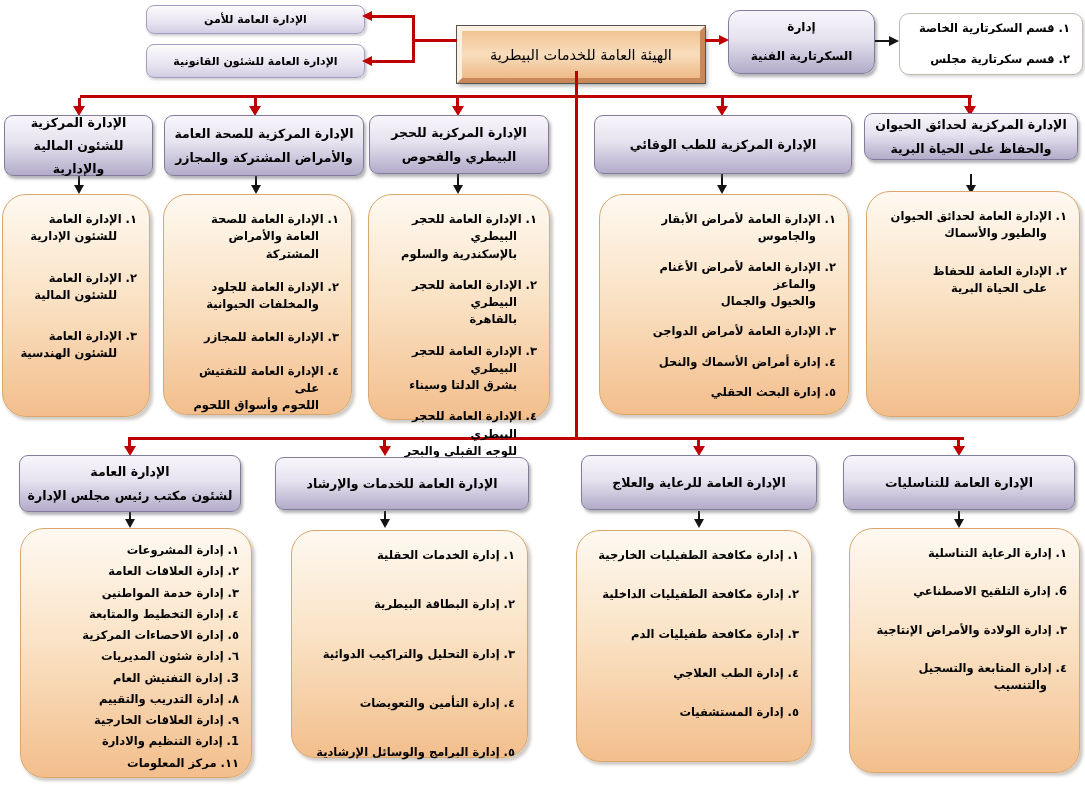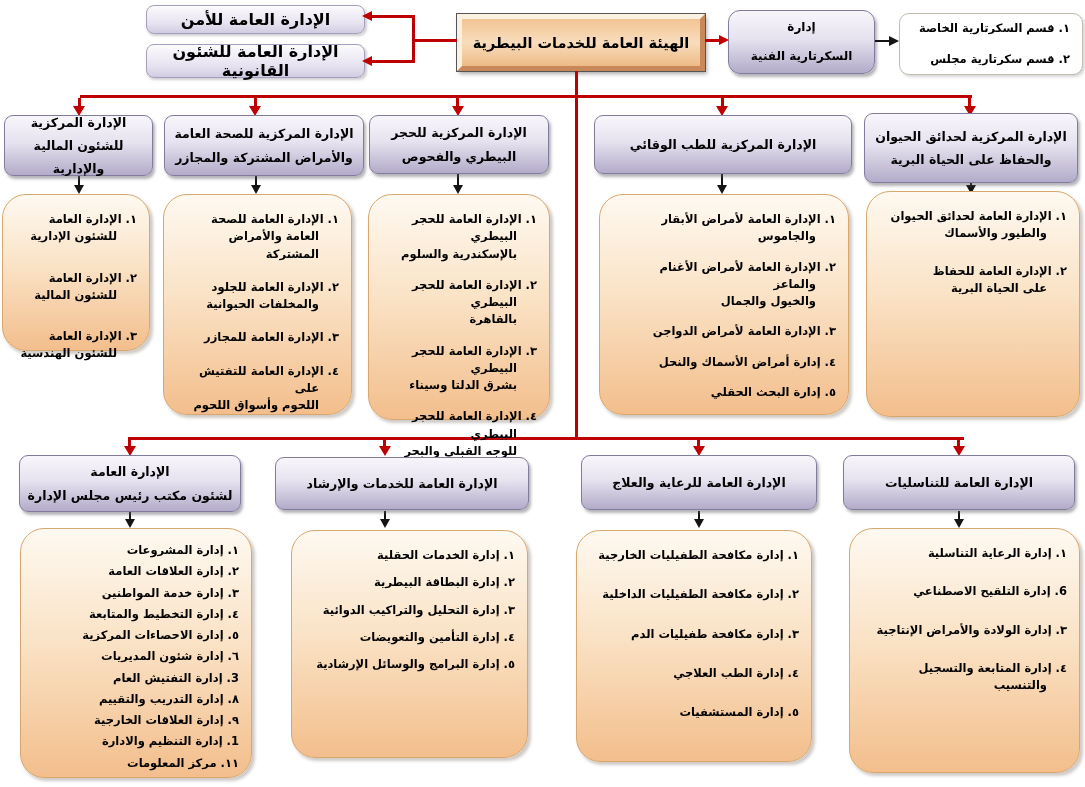--- a/index.html
+++ b/index.html
@@ -18,29 +18,29 @@
   .arr{border-top:5px solid transparent;border-bottom:5px solid transparent;border-left:10px solid #bf0000;}
   .arrk{border-top:5px solid transparent;border-bottom:5px solid transparent;border-left:10px solid #141414;}
 
   
   .hdr{position:absolute;display:flex;align-items:center;justify-content:center;text-align:center;
        direction:rtl;white-space:pre-line;font-weight:700;font-size:12.5px;line-height:1.85;
        background:linear-gradient(180deg,#f8f6fb 0%,#e6e2ef 45%,#b3abc9 100%);
        border:1.5px solid #827c9c;border-radius:9px;box-shadow:2px 3px 3px rgba(90,90,100,.45);
        padding:2px 6px;box-sizing:border-box;}
   .lav{position:absolute;display:flex;align-items:center;justify-content:center;text-align:center;
-       direction:rtl;font-weight:700;font-size:16px;
+       direction:rtl;font-weight:700;font-size:11px;
        background:linear-gradient(180deg,#fcfbfe 0%,#e6e2f0 65%,#d2cce2 100%);
        border:1px solid #a59ec0;border-radius:8px;box-shadow:1.5px 2px 2.5px rgba(120,120,130,.35);
        box-sizing:border-box;}
   .title-box{position:absolute;display:flex;align-items:center;justify-content:center;text-align:left;
-       direction:rtl;font-weight:700;font-size:14.5px;
+       direction:rtl;font-weight:400;font-size:14.5px;
        background:linear-gradient(180deg,#f2c493 0%,#f8ddbd 50%,#eeba86 100%);
        border:5px solid;border-color:#fcf0e1 #c8885a #c8885a #fcf0e1;outline:1px solid #555;
-       box-sizing:border-box;box-shadow:2px 3px 4px rgba(90,90,90,.5);}
+       box-sizing:border-box;box-shadow:2px 3px 4px rgba(90,90,90,.5);margin-top:12px;}
   .white-box{position:absolute;display:flex;flex-direction:column;justify-content:center;gap:13px;
        direction:rtl;text-align:right;font-weight:700;font-size:11.5px;
        background:#fff;border:1px solid #c4bbaf;border-radius:10px;
        box-shadow:2px 2px 3px rgba(140,140,140,.35);padding:8px 12px;box-sizing:border-box;}
   .detail{position:absolute;display:flex;flex-direction:column;direction:rtl;
        background:linear-gradient(180deg,#fef9f1 0%,#fae3c6 45%,#f3be8c 100%);
        border:1px solid #d8a76d;border-radius:24px;box-shadow:2.5px 3px 3px rgba(150,140,130,.45);
        padding:16px 12px 8px 14px;box-sizing:border-box;}
   .item{font-weight:700;font-size:11.5px;line-height:1.5;text-align:right;
        padding-right:20px;text-indent:-20px;white-space:pre-line;}
@@ -115,24 +115,24 @@
   <div class="vl k" style="left:958px;top:511px;height:9px"></div>
   <div class="ar ardk" style="left:954px;top:519px"></div>
 
   <div class="hdr" style="left:4px;top:115px;width:149px;height:61px">الإدارة المركزية
 للشئون المالية والإدارية</div>
   <div class="hdr" style="left:164px;top:115px;width:200px;height:61px">الإدارة المركزية للصحة العامة
 والأمراض المشتركة والمجازر</div>
   <div class="hdr" style="left:594px;top:115px;width:258px;height:59px">الإدارة المركزية للطب الوقائي</div>
   <div class="hdr" style="left:369px;top:115px;width:180px;height:59px">الإدارة المركزية للحجر
 البيطري والفحوص</div>
-  <div class="hdr" style="left:864px;top:113px;width:214px;height:70px">الإدارة المركزية لحدائق الحيوان
+  <div class="hdr" style="left:864px;top:113px;width:214px;height:47px">الإدارة المركزية لحدائق الحيوان
 والحفاظ على الحياة البرية</div>
 
-  <div class="detail" style="left:2px;top:194px;width:148px;height:157px;gap:24px">
+  <div class="detail" style="left:2px;top:194px;width:148px;height:223px;gap:24px">
     <div class="item">١.   الإدارة العامة
 للشئون الإدارية</div>
     <div class="item">٢.   الإدارة العامة
 للشئون المالية</div>
     <div class="item">٣.   الإدارة العامة
 للشئون الهندسية</div>
   </div>
   <div class="detail" style="left:163px;top:194px;width:189px;height:221px;gap:16px">
     <div class="item">١.  الإدارة العامة للصحة
 العامة والأمراض المشتركة</div>
@@ -179,21 +179,21 @@
     <div class="item">٣.  إدارة خدمة المواطنين</div>
     <div class="item">٤.  إدارة التخطيط والمتابعة</div>
     <div class="item">٥.  إدارة الاحصاءات المركزية</div>
     <div class="item">٦.  إدارة شئون المديريات</div>
     <div class="item">3.  إدارة التفتيش العام</div>
     <div class="item">٨.  إدارة التدريب والتقييم</div>
     <div class="item">٩.  إدارة العلاقات الخارجية</div>
     <div class="item">1. إدارة التنظيم والادارة</div>
     <div class="item">١١. مركز المعلومات</div>
   </div>
-  <div class="detail" style="left:291px;top:530px;width:237px;height:228px;gap:10px">
+  <div class="detail" style="left:291px;top:530px;width:237px;height:228px;gap:32px">
     <div class="item">١.  إدارة الخدمات الحقلية</div>
     <div class="item">٢.  إدارة البطاقة البيطرية</div>
     <div class="item">٣.  إدارة التحليل والتراكيب الدوائية</div>
     <div class="item">٤.  إدارة التأمين والتعويضات</div>
     <div class="item">٥.  إدارة البرامج والوسائل الإرشادية</div>
   </div>
   <div class="detail" style="left:576px;top:530px;width:236px;height:232px;gap:22px">
     <div class="item">١.  إدارة مكافحة الطفيليات الخارجية</div>
     <div class="item">٢.  إدارة مكافحة الطفيليات الداخلية</div>
     <div class="item">٣.  إدارة مكافحة طفيليات الدم</div>

